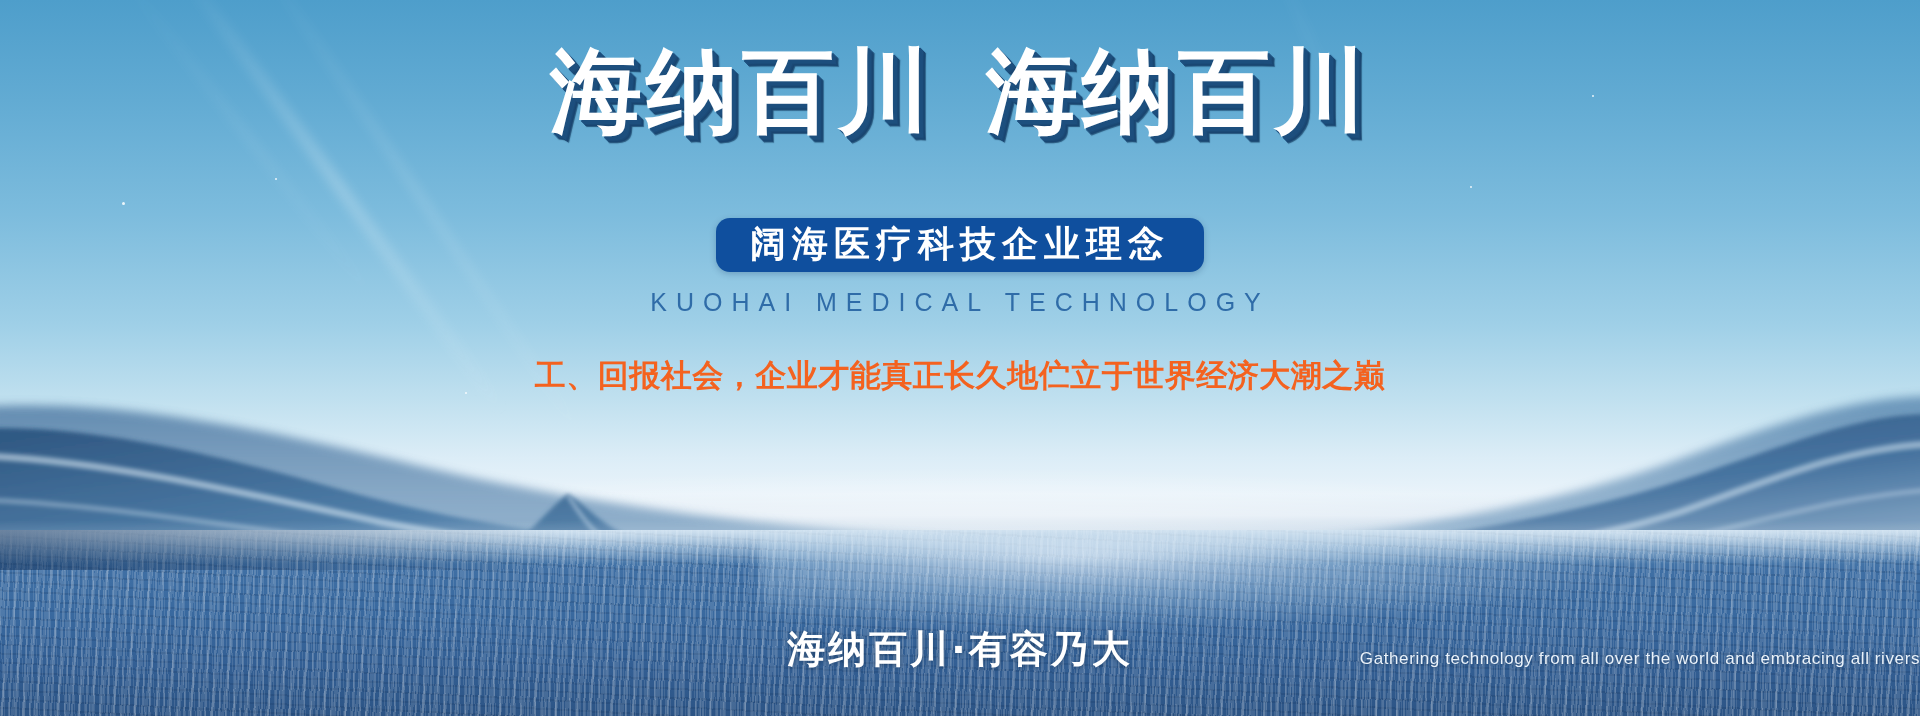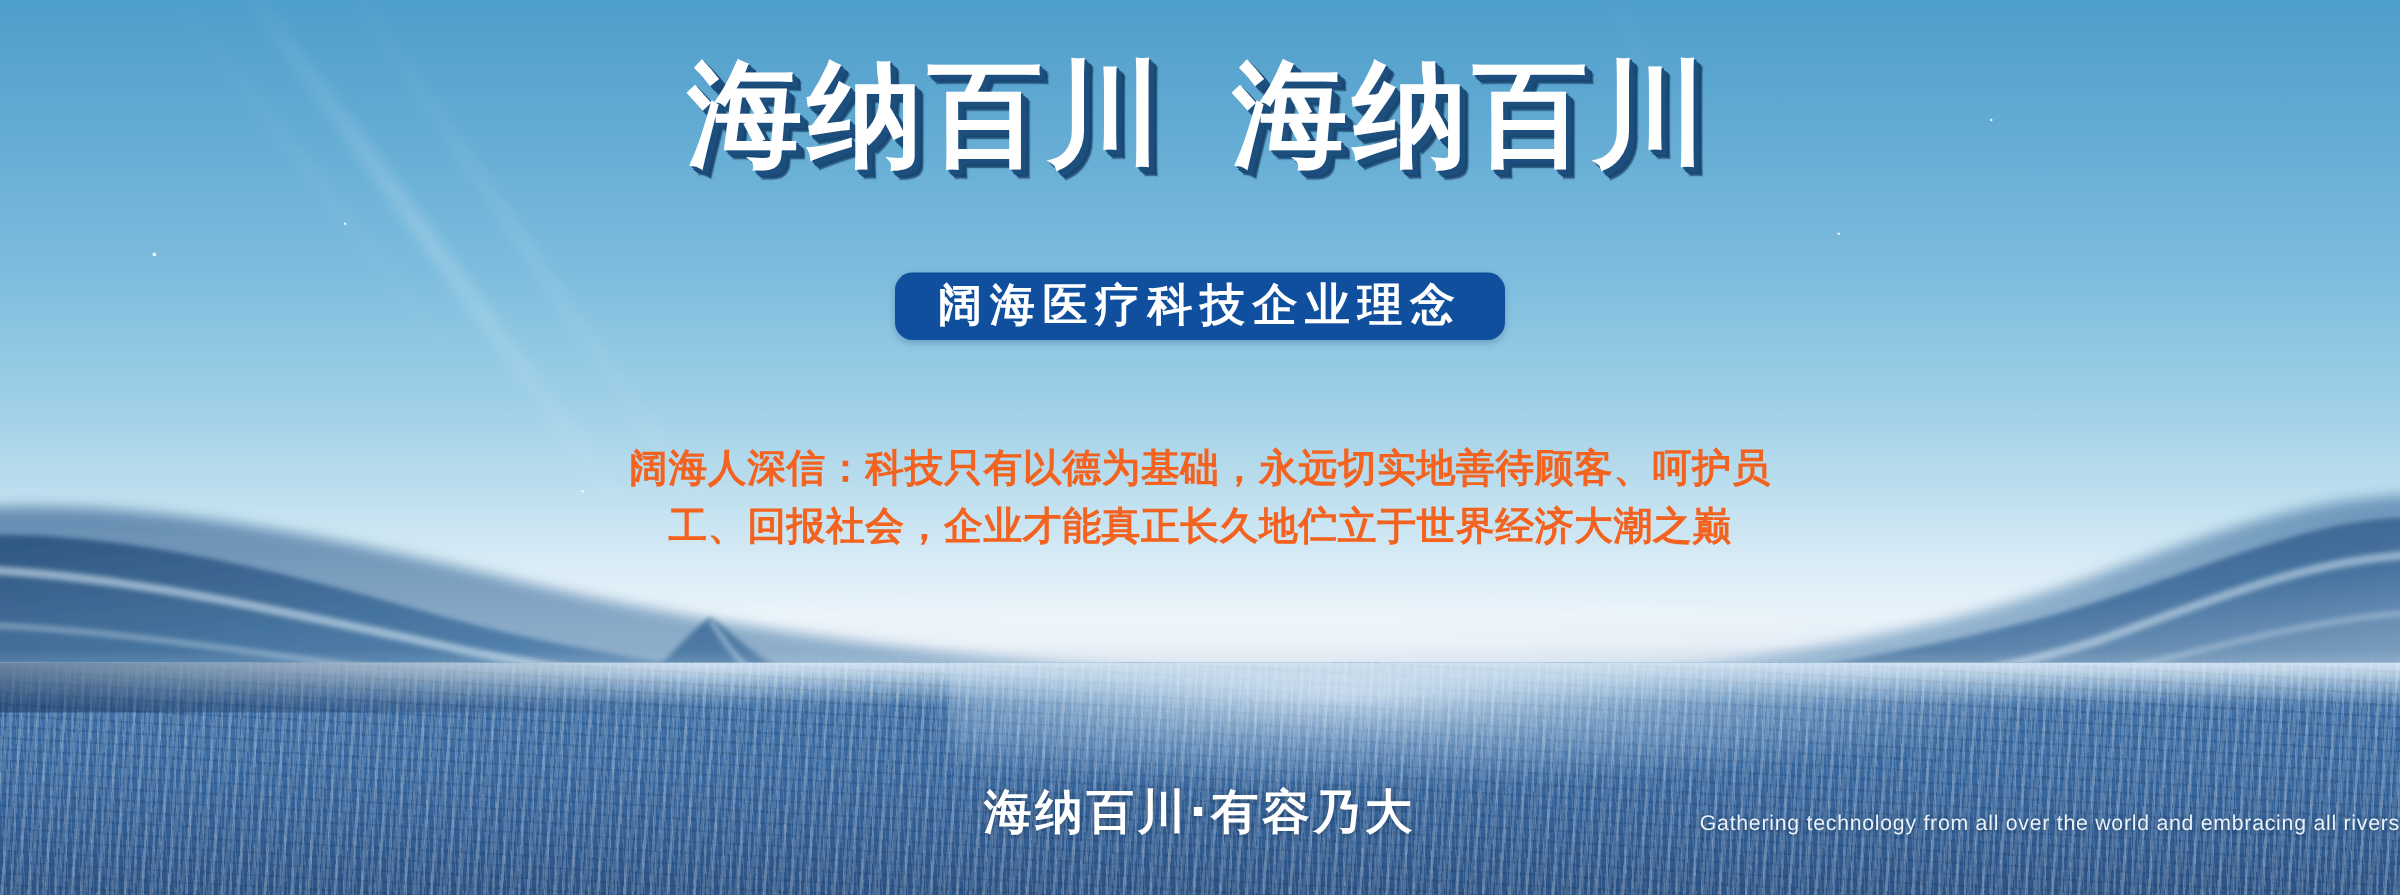--- a/index.html
+++ b/index.html
@@ -219,23 +219,23 @@
   </div>
 
   <div class="content">
 
     <div class="headline">
       <span>海纳百川</span><span class="gap"></span><span>海纳百川</span>
     </div>
 
     <div class="badge">阔海医疗科技企业理念</div>
 
+    <div class="entag">KUOHAI MEDICAL TECHNOLOGY</div>
 
     <div class="para">
-      <div>阔海人深信：科技只有以德为基础，永远切实地善待顾客、呵护员</div>
       <div>工、回报社会，企业才能真正长久地伫立于世界经济大潮之巅</div>
     </div>
 
     <div class="motto">海纳百川·有容乃大</div>
     <div class="mottoEn">Gathering technology from all over the world and embracing all rivers</div>
 
   </div>
 </div>
 
 </body></html>

